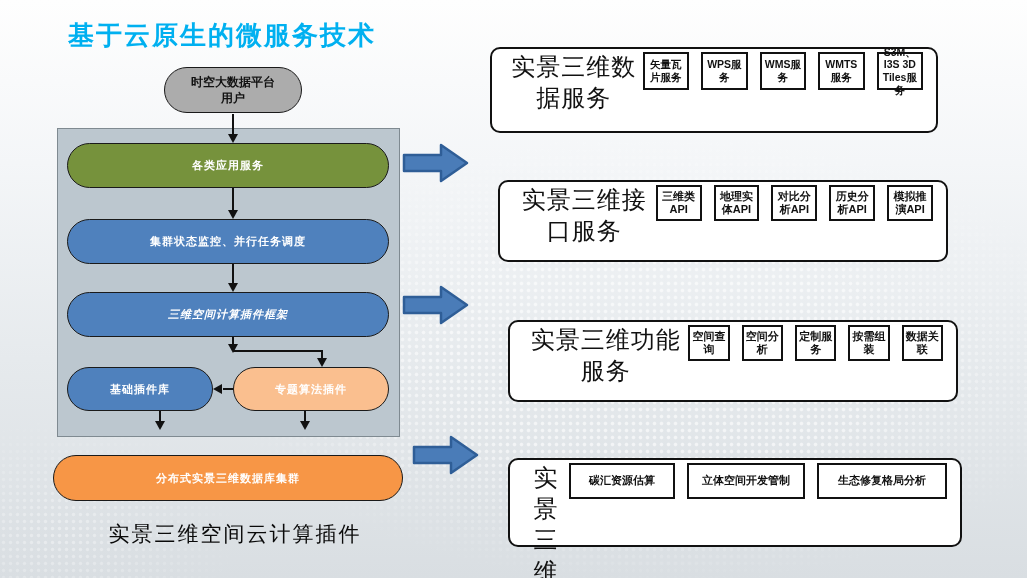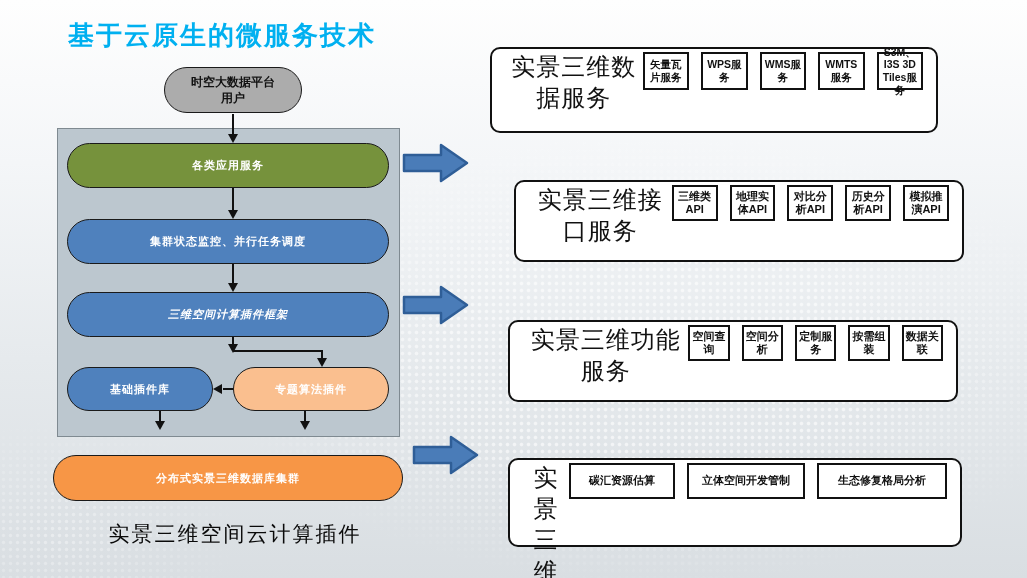--- a/index.html
+++ b/index.html
@@ -64,21 +64,21 @@
   }
   .service-items{display:flex;gap:12px;}
   .service-item{
     flex:1;border:2px solid #111;background:#fff;box-sizing:border-box;
     height:36px;display:flex;align-items:center;justify-content:center;
     font-size:11px;font-weight:bold;color:#111;text-align:center;line-height:1.2;
     padding:1px 2px;
   }
   .s1{left:490px;top:47px;width:448px;height:86px;}
   .s1 .service-item{height:38px;font-size:10.5px;}
-  .s2{left:514px;top:180px;width:450px;height:82px;}
+  .s2{left:498px;top:180px;width:450px;height:82px;}
   .s3{left:508px;top:320px;width:450px;height:82px;}
   .s4{left:508px;top:458px;width:454px;height:89px;}
   .s4 .service-items{justify-content:space-between;gap:12px;}
   .s4 .service-item{flex:0 0 auto;}
   .s4 .service-item:nth-child(1){width:106px;}
   .s4 .service-item:nth-child(2){width:118px;}
   .s4 .service-item:nth-child(3){width:130px;}
 </style>
 </head>
 <body>

